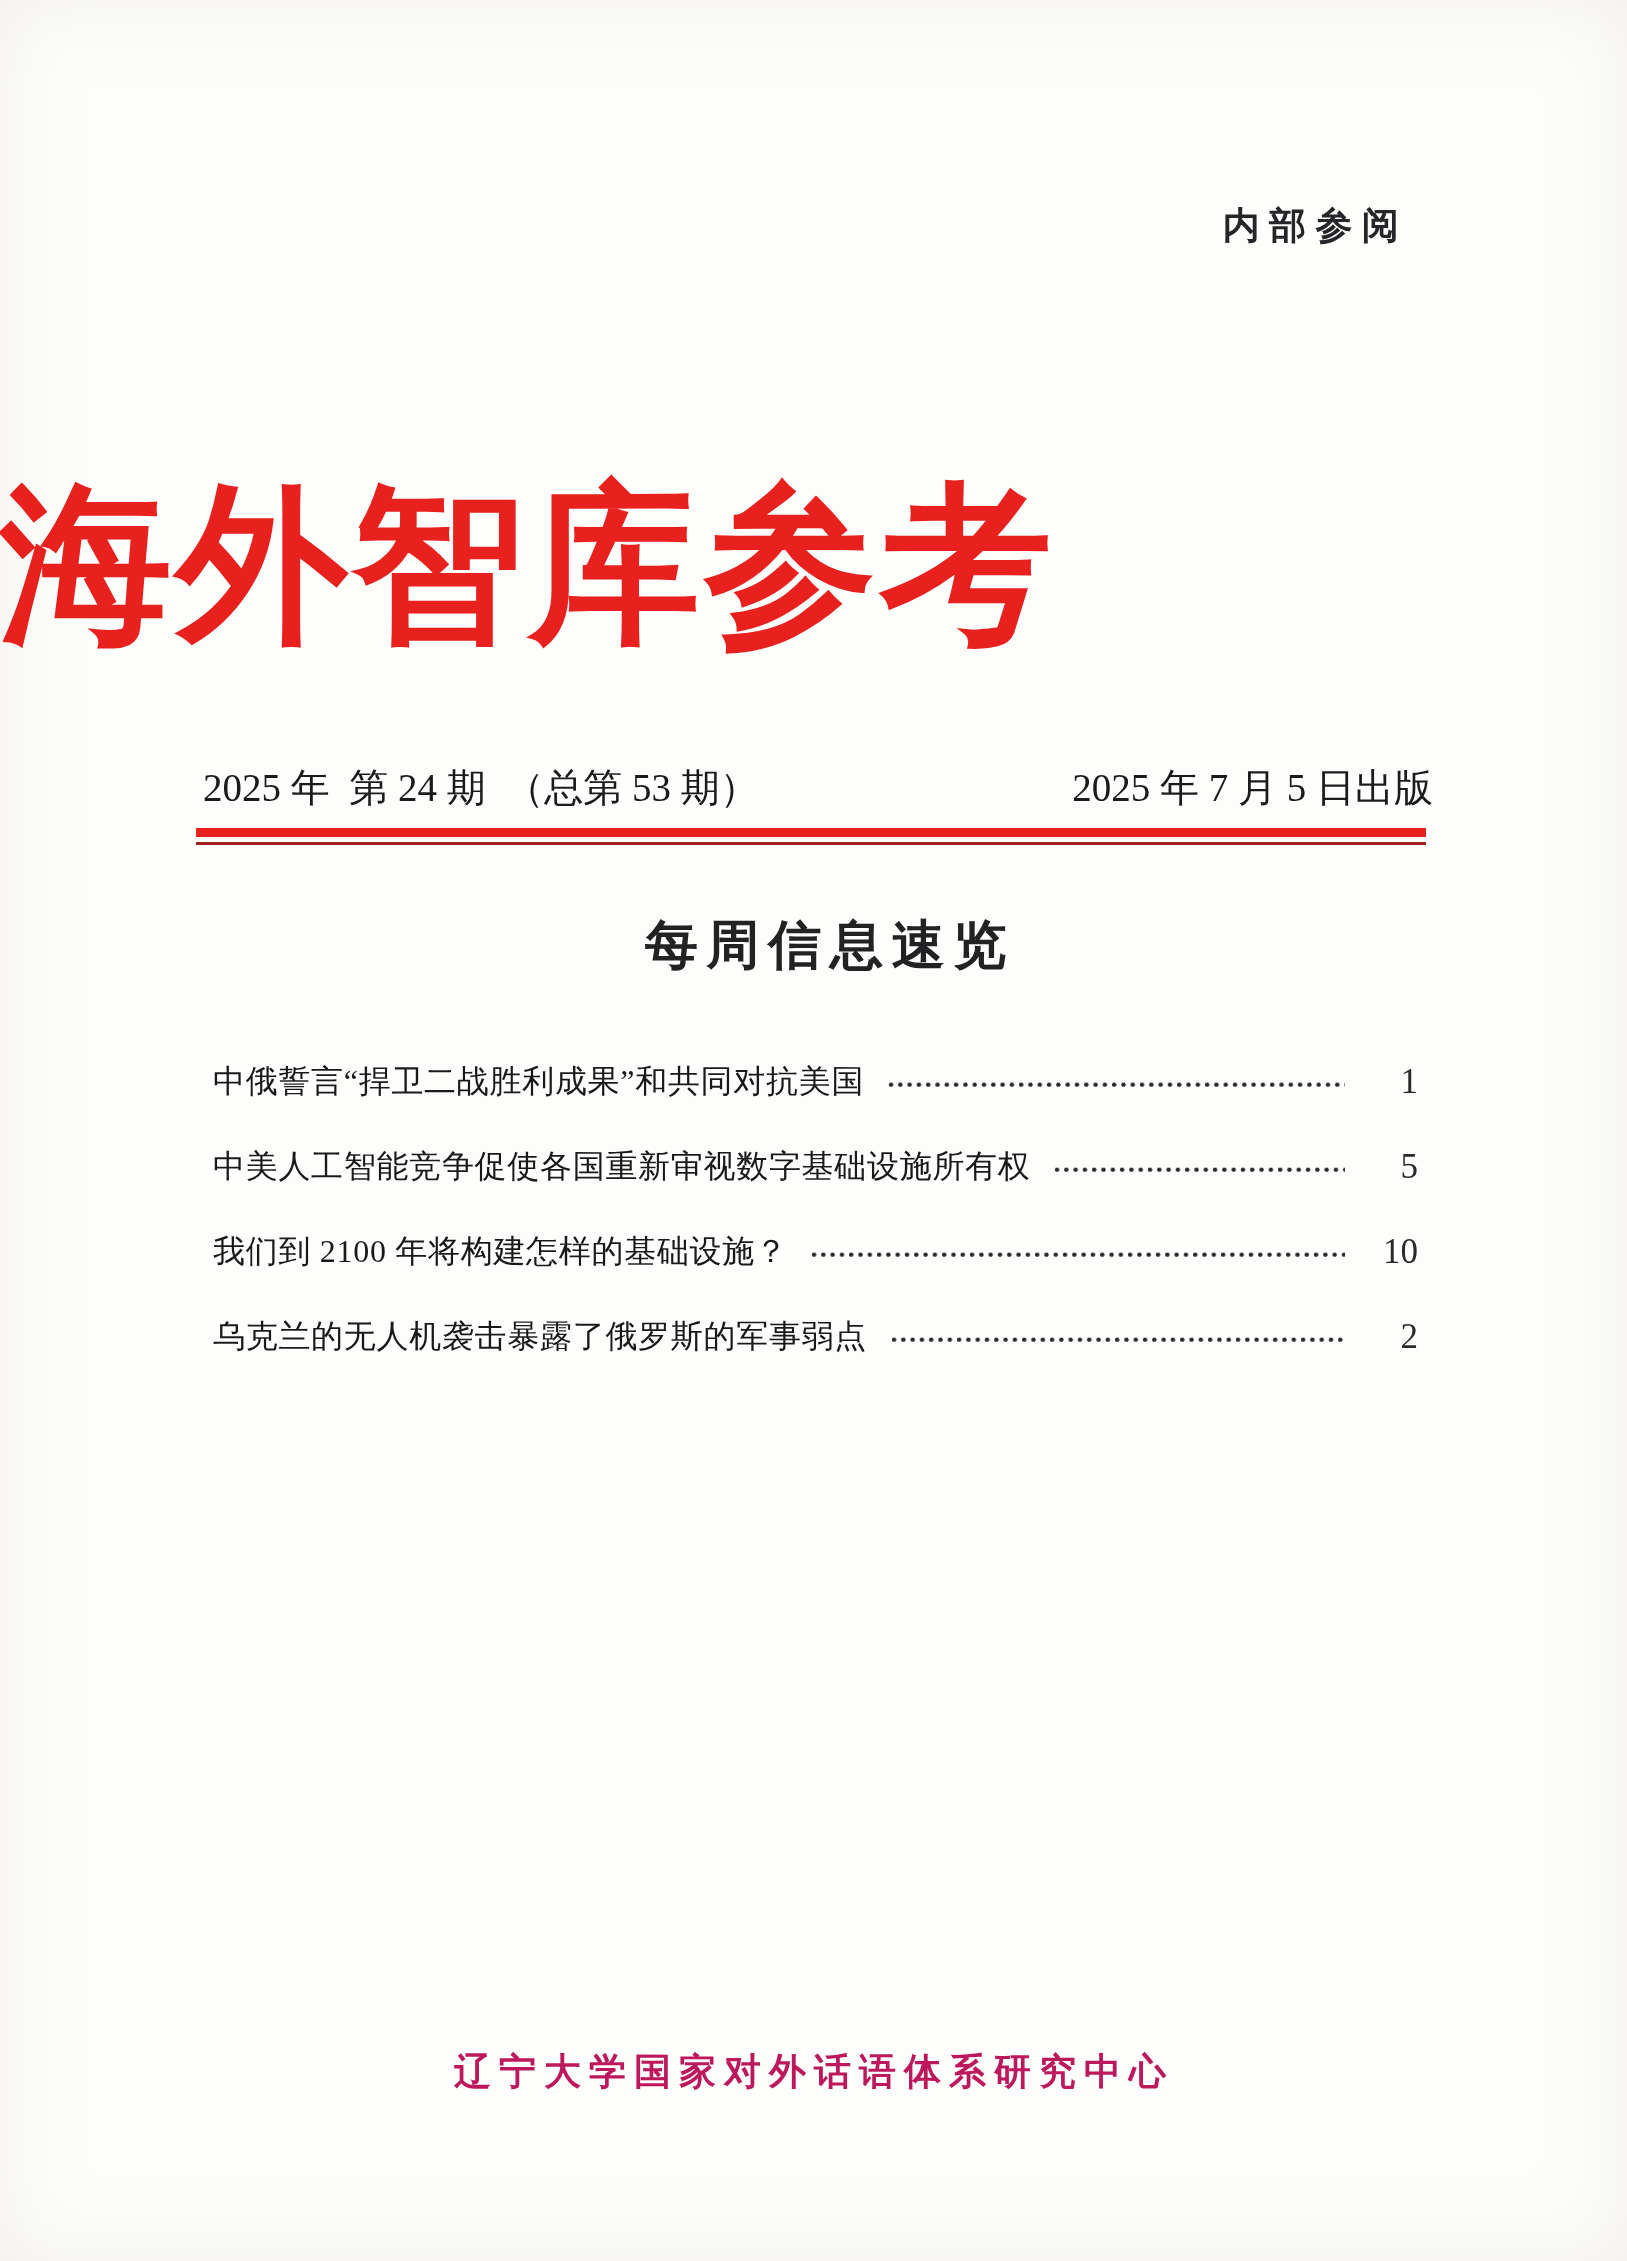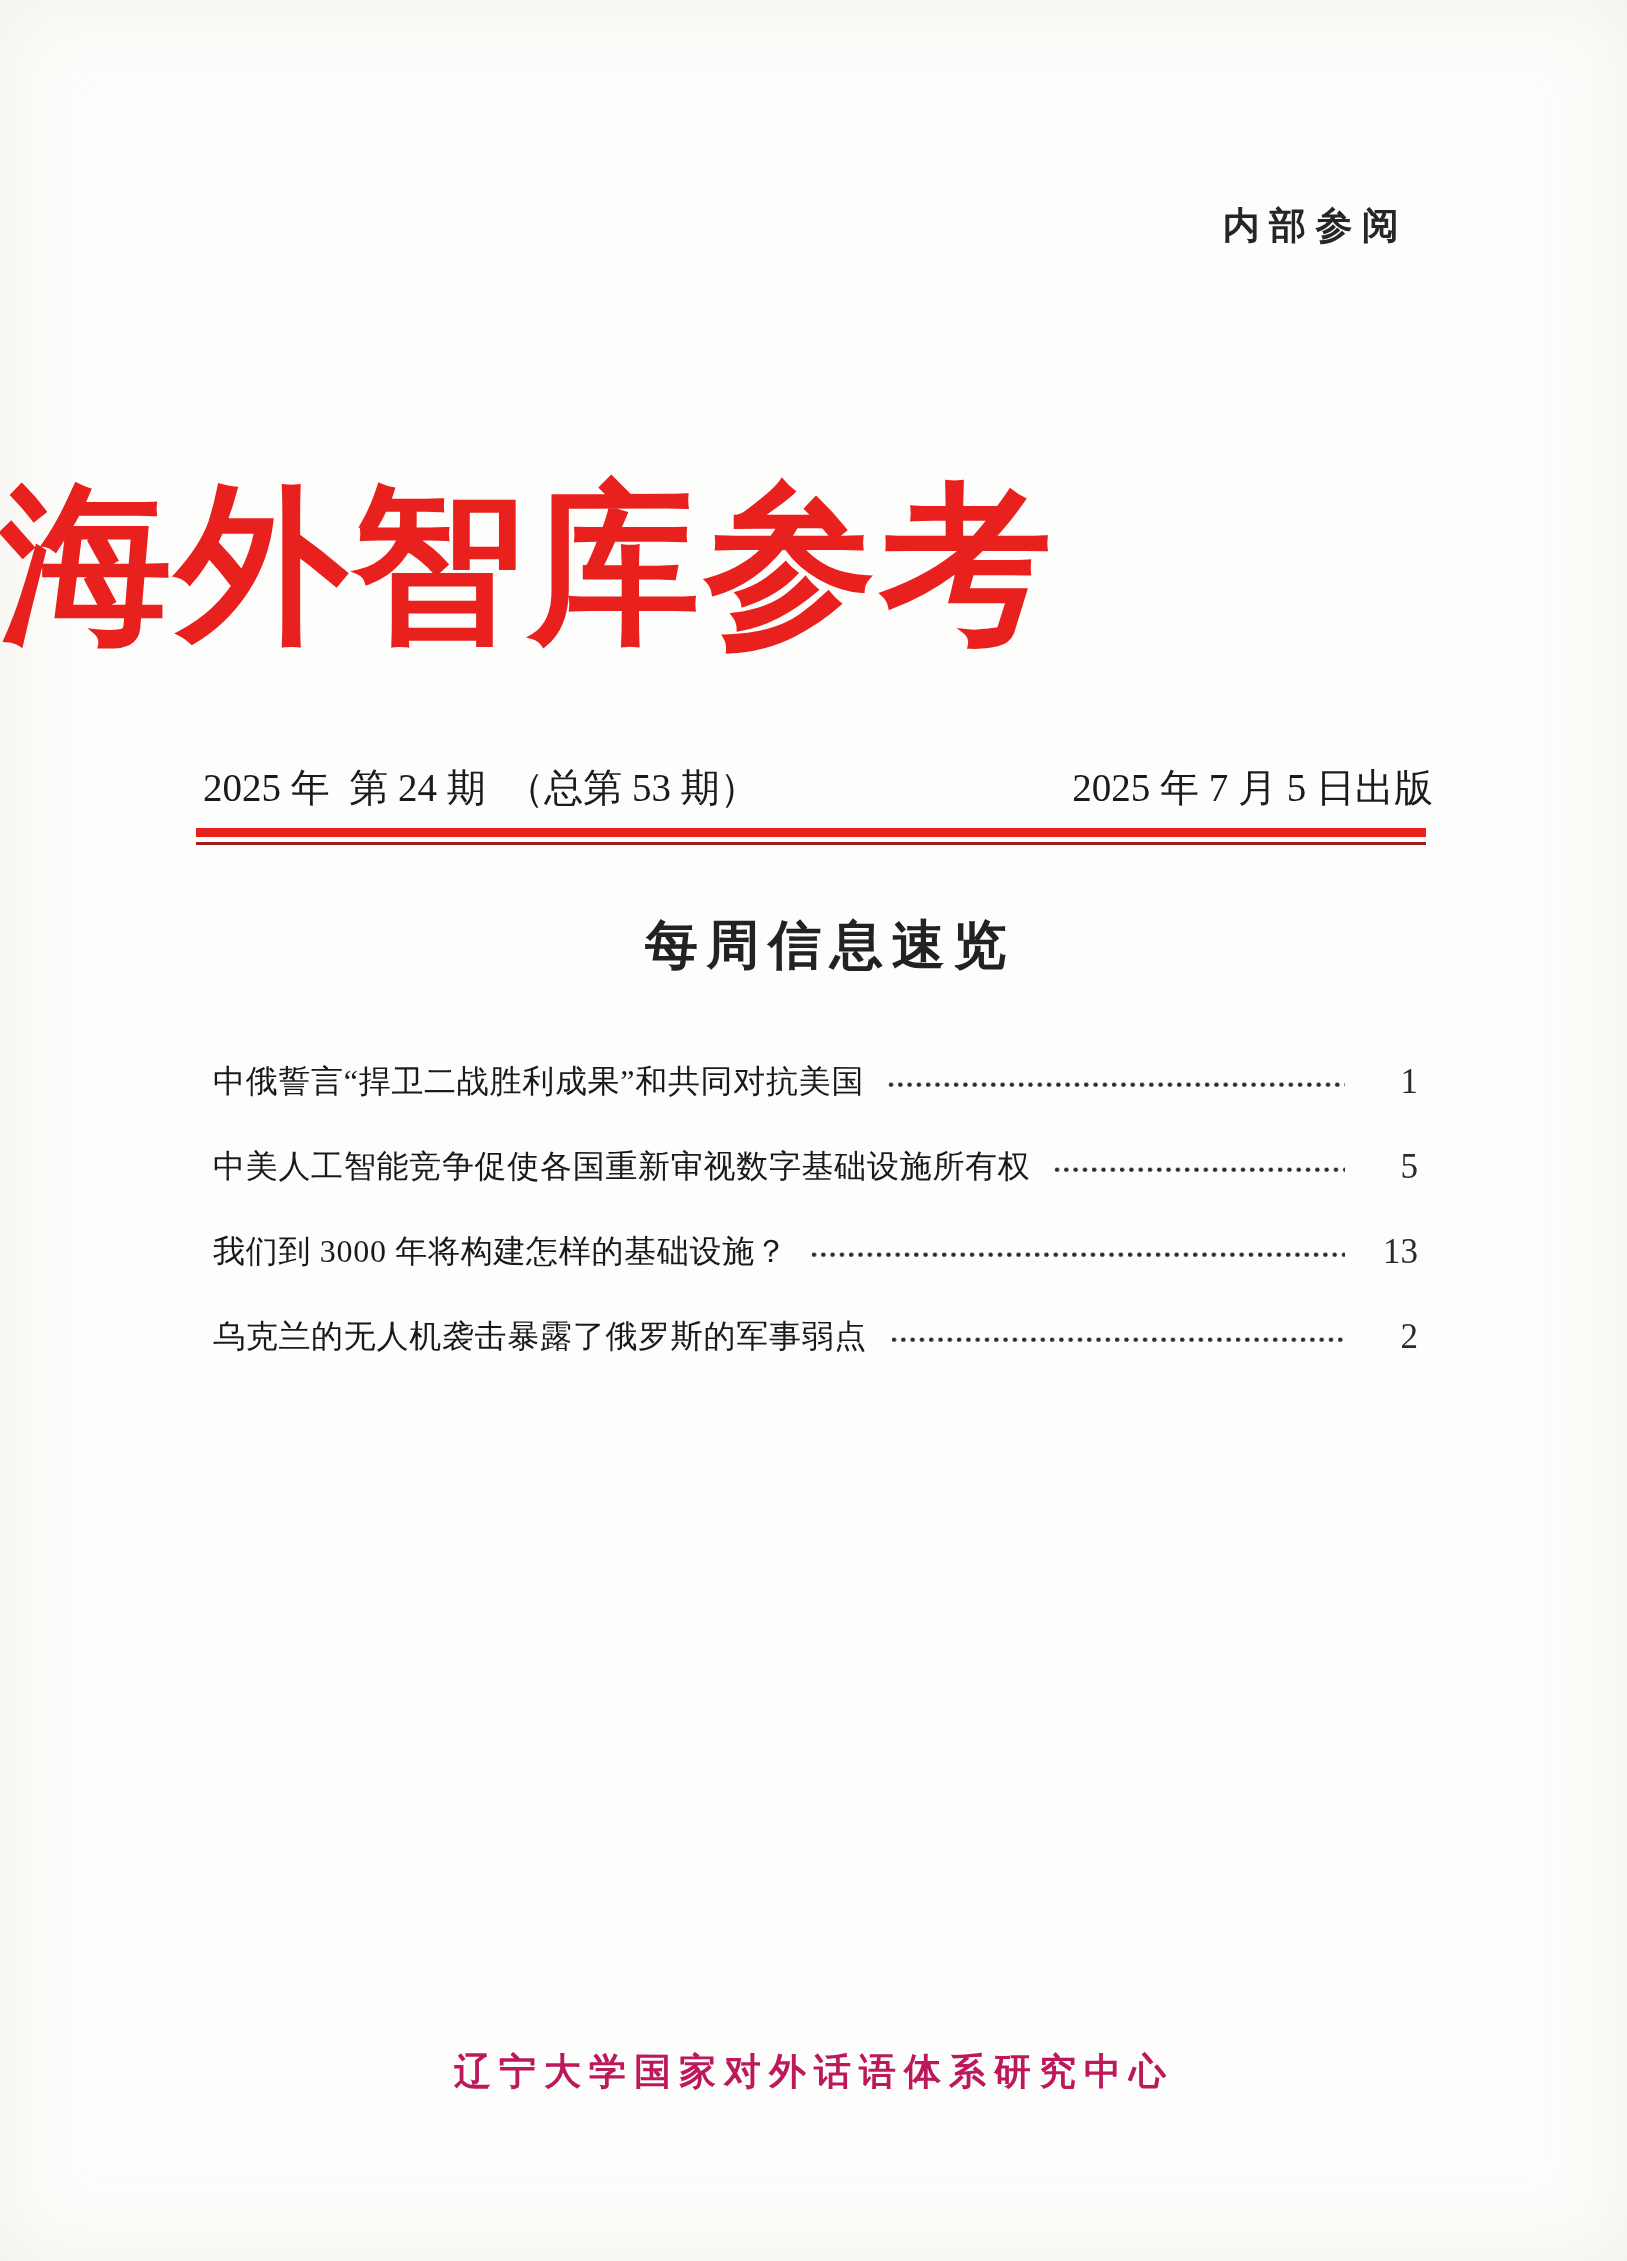--- a/index.html
+++ b/index.html
@@ -164,23 +164,23 @@
       <span class="toc-page">1</span>
     </div>
 
     <div class="toc-row">
       <span class="toc-title">中美人工智能竞争促使各国重新审视数字基础设施所有权</span>
       <span class="leader"></span>
       <span class="toc-page">5</span>
     </div>
 
     <div class="toc-row">
-      <span class="toc-title">我们到 3000 年将构建怎样的基础设施？</span>
+      <span class="toc-title">我们到 2100 年将构建怎样的基础设施？</span>
       <span class="leader"></span>
-      <span class="toc-page">13</span>
+      <span class="toc-page">10</span>
     </div>
 
     <div class="toc-row">
       <span class="toc-title">乌克兰的无人机袭击暴露了俄罗斯的军事弱点</span>
       <span class="leader"></span>
       <span class="toc-page">2</span>
     </div>
 
 
   </div>

